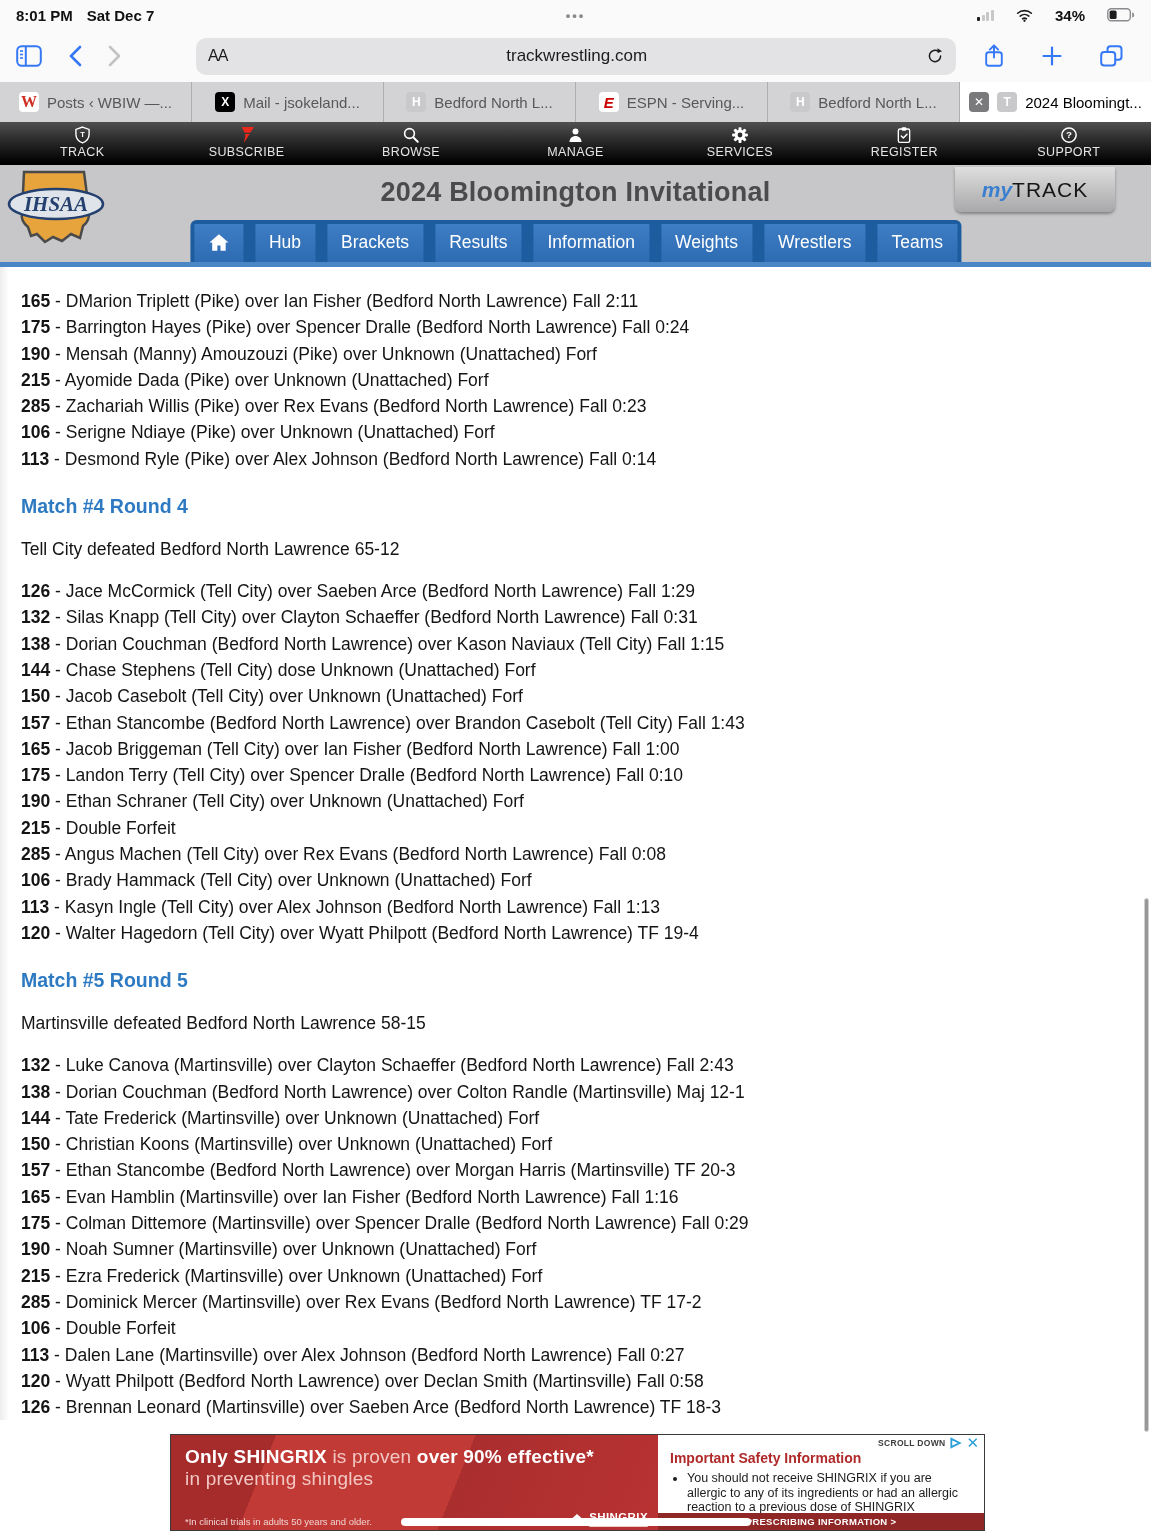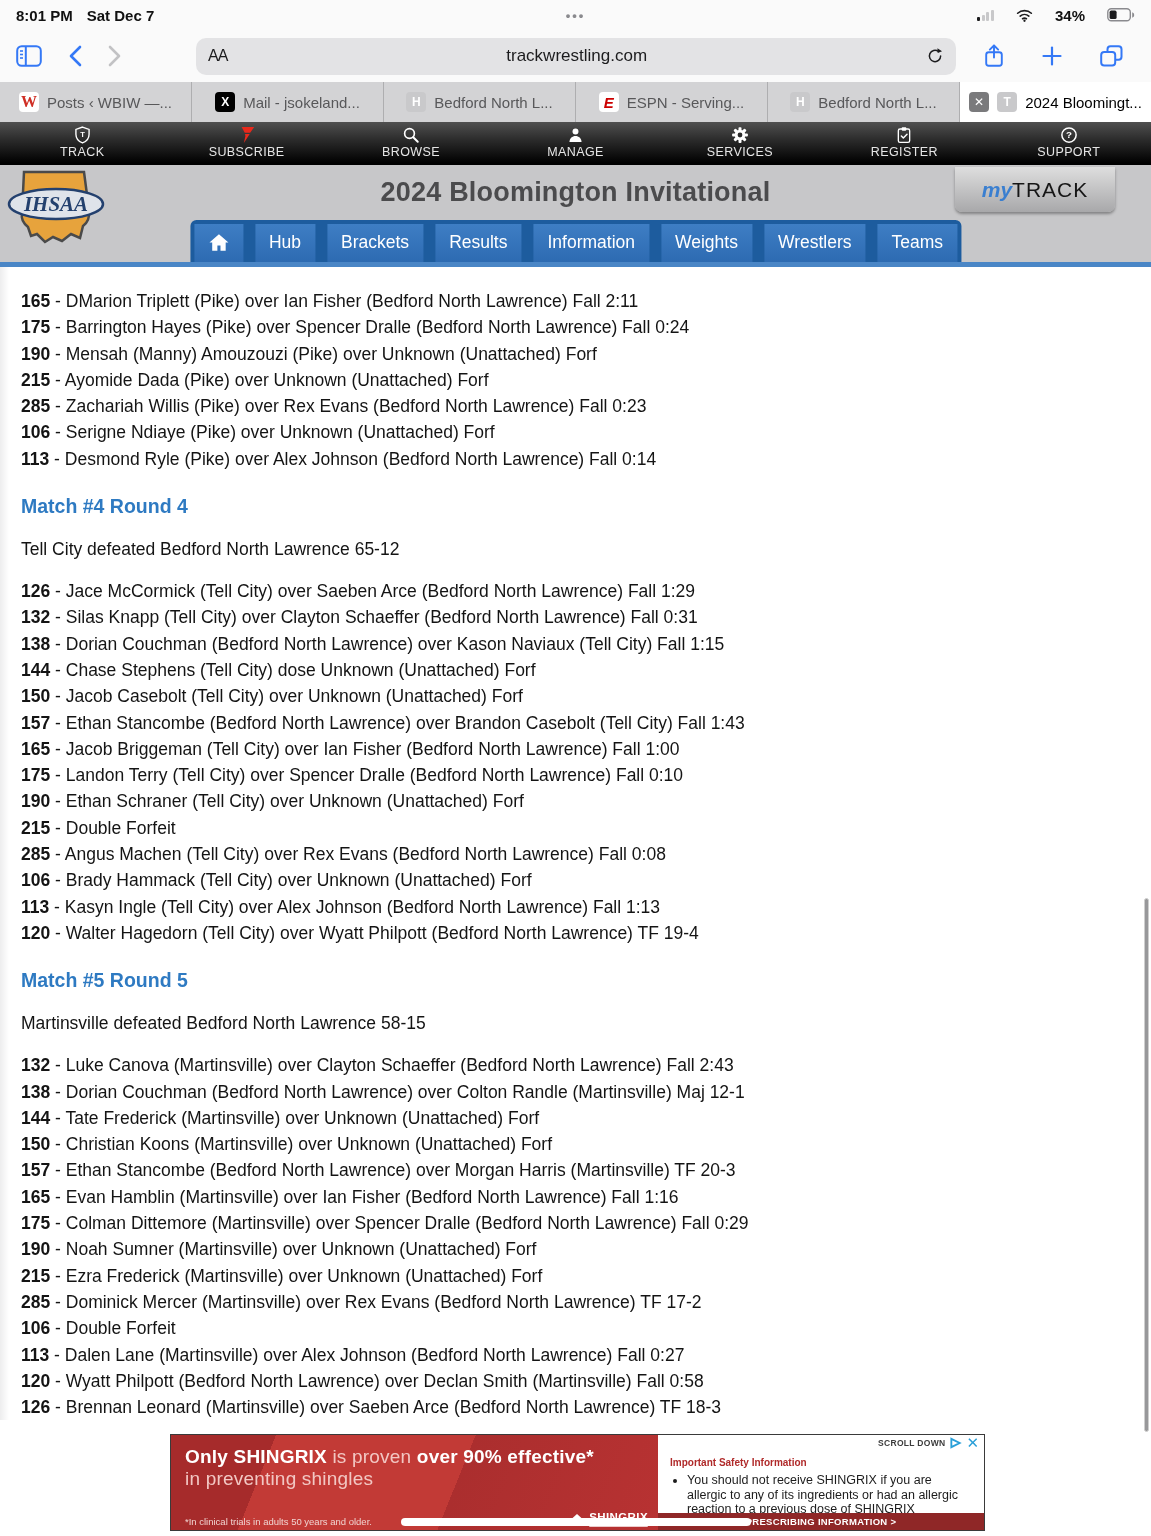--- a/index.html
+++ b/index.html
@@ -65,21 +65,21 @@
   .ad { position:absolute; left:170px; top:1434px; width:815px; height:97px; border:1px solid #3a3a3a; display:flex; background:#fff; overflow:hidden; }
   .ad-left { width:487px; position:relative; background:linear-gradient(112deg,#a62b2b 0%,#a62b2b 20%,#c23a36 20%,#c23a36 58%,#ab2e2e 58%,#b83232 100%); padding:11px 0 0 14px; cursor:pointer; }
   .ad-headline { font-size:19px; line-height:22px; letter-spacing:.2px; }
   .hl-bold { color:#fff; font-weight:800; }
   .hl-light { color:#f2c7c3; }
   .ad-footnote { position:absolute; bottom:3px; left:14px; font-size:9.5px; color:#f0d3d0; }
   .ad-brand { position:absolute; bottom:3px; right:10px; display:flex; align-items:center; gap:4px; }
   .ad-brand .brand-name { color:#fff; font-weight:800; font-size:11.5px; letter-spacing:.4px; line-height:10px; }
   .brand-sub { display:block; height:3px; width:100%; background:rgba(255,255,255,.75); margin-top:2px; border-radius:1px; }
   .ad-right { flex:1; position:relative; padding:5px 10px 18px 12px; overflow:hidden; }
-  .isi-title { color:#b02a2a; font-weight:bold; font-size:10px; margin-top:17px; }
+  .isi-title { color:#b02a2a; font-weight:bold; font-size:14px; margin-top:10px; }
   .isi-list { margin:5px 0 0 4px; padding-left:13px; }
   .isi-list li { font-size:12.5px; line-height:14.5px; color:#1c1c1c; }
   .ad-topright { position:absolute; top:2px; right:5px; display:flex; align-items:center; gap:4px; }
   .scroll-note { font-size:8.5px; font-weight:bold; color:#3c3c3c; letter-spacing:.3px; }
   .ad-close { color:#2a9fd8; font-size:15px; font-weight:bold; line-height:12px; cursor:pointer; }
   .isi-bar { position:absolute; bottom:0; left:0; right:0; height:17px; background:#8f2727; color:#fff; font-size:9.5px; font-weight:bold; text-align:center; line-height:17px; letter-spacing:.3px; cursor:pointer; }
   .isi-progress { position:absolute; bottom:4px; left:230px; width:350px; height:8px; background:#fff; border-radius:4px; z-index:4; }
 
   svg { display:block; }
 </style>

